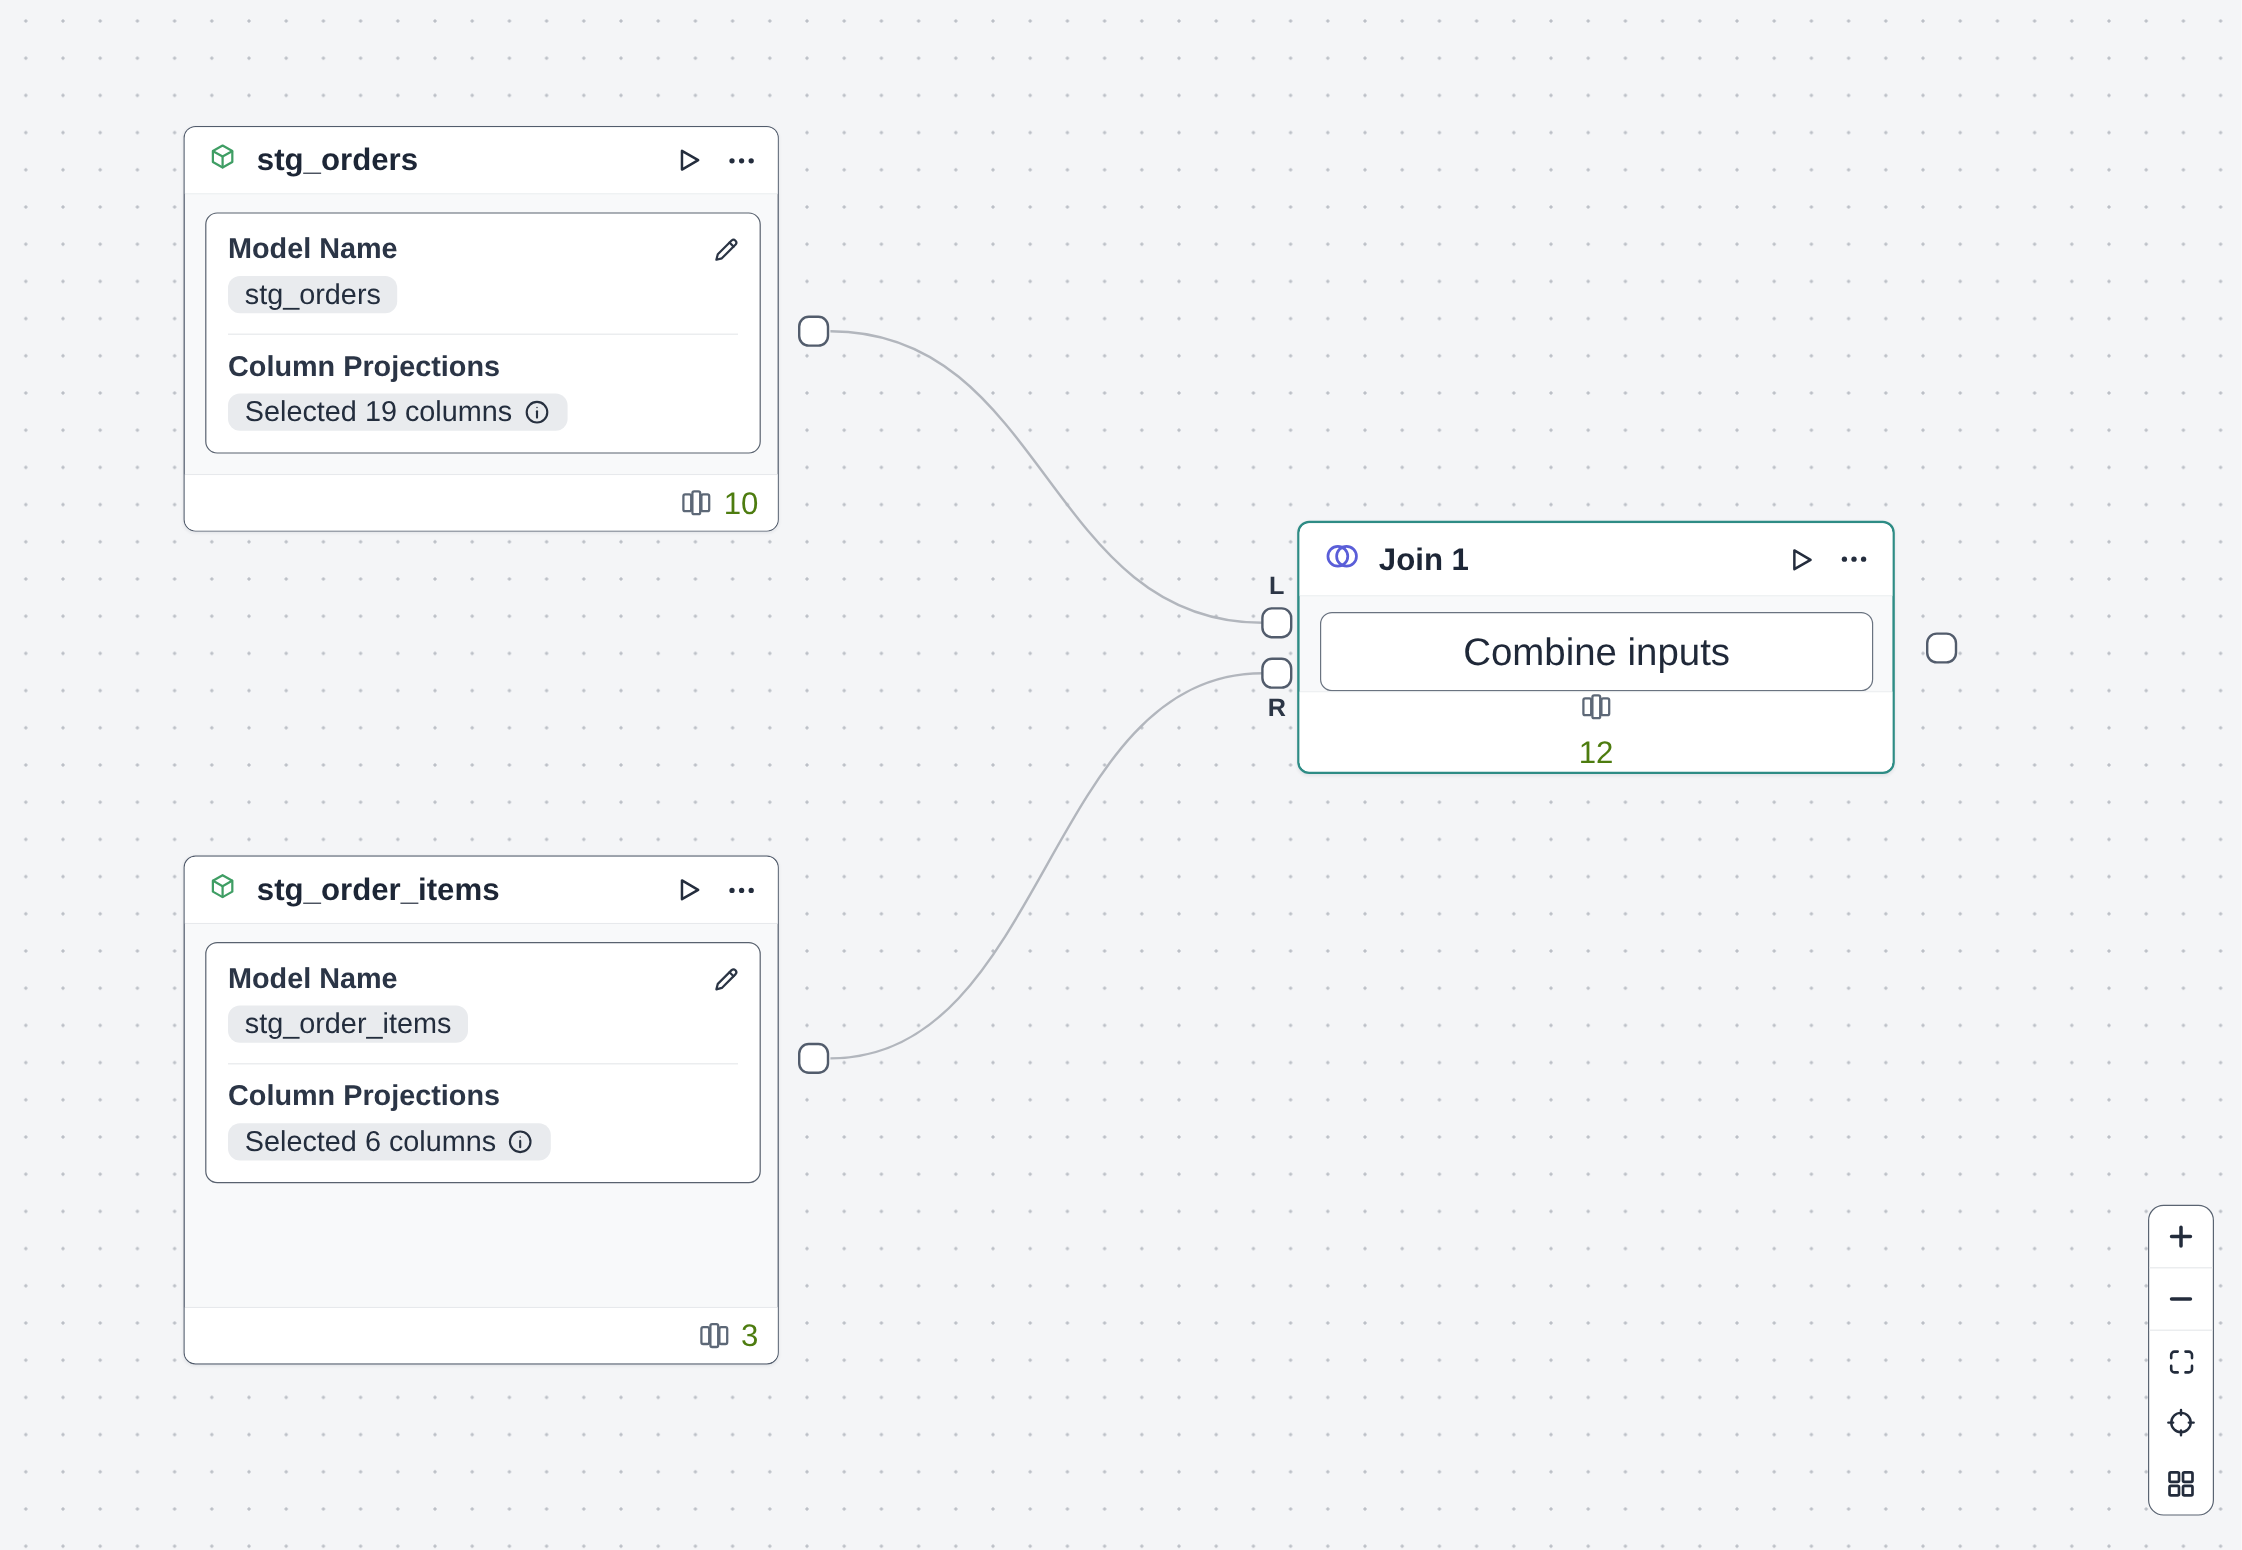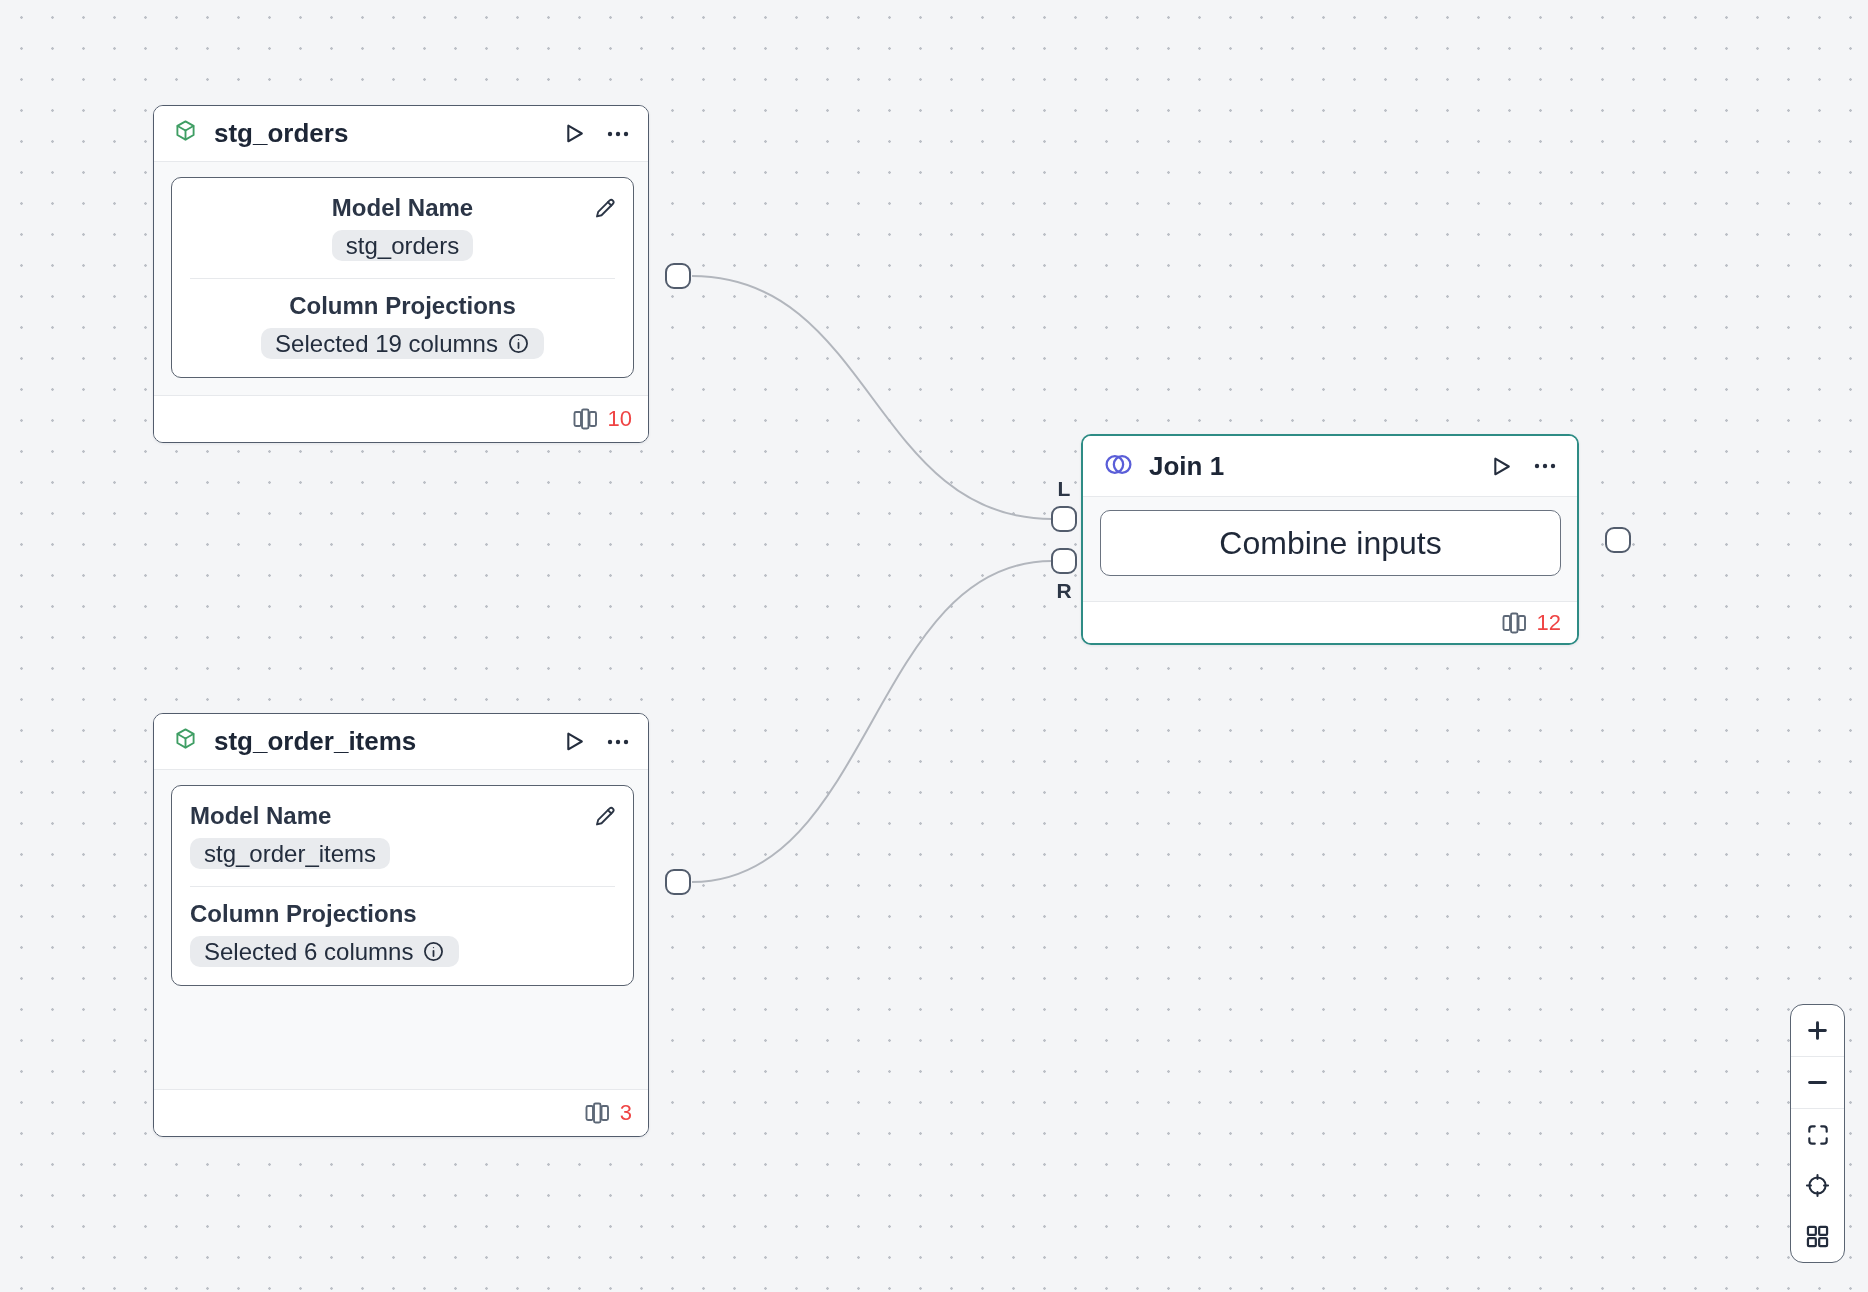--- a/index.html
+++ b/index.html
@@ -36,23 +36,23 @@
   .node-title{font-size:26px;font-weight:600;color:#1d2636;white-space:nowrap;}
   .header-actions{margin-left:auto;display:flex;align-items:center;gap:20px;}
   .icon-btn{display:flex;align-items:center;justify-content:center;background:none;border:none;padding:0;cursor:pointer;}
   .node-footer{
     position:absolute;left:0;right:0;bottom:0;height:47px;
     background:#fff;border-top:1px solid #e7e9ec;
     border-radius:0 0 9px 9px;
     display:flex;align-items:center;justify-content:flex-end;
     padding:0 16px;gap:9px;box-sizing:border-box;
   }
-  .count{font-size:22px;color:#ef4444;}
-  
-  #node-stg-orders{left:153px;top:105px;width:496px;height:338px;text-align:center;}
+  .count{font-size:26px;color:#4d7c0f;}
+  
+  #node-stg-orders{left:153px;top:105px;width:496px;height:338px;}
   #node-stg-order-items{left:153px;top:713px;width:496px;height:424px;}
   .inner-card{
     position:absolute;left:17px;top:71px;width:463px;height:201px;
     background:#fff;border:1.5px solid #59626f;border-radius:10px;
     padding:18px;box-sizing:border-box;
   }
   .field-label{font-size:24px;font-weight:700;color:#2b3546;line-height:24px;}
   .chip{
     display:inline-flex;align-items:center;gap:9px;
     background:#e9ebee;border-radius:10px;height:31px;
@@ -63,21 +63,21 @@
   
   #node-join{left:1081px;top:434px;width:498px;height:211px;border:2px solid #2e8c85;background:#f8f9fa;}
   #node-join .node-header{height:60px;padding:0 20px;border-radius:8px 8px 0 0;}
   .combine-btn{
     position:absolute;left:17px;top:74px;width:461px;height:66px;
     background:#fff;border:1.5px solid #6a7380;border-radius:10px;
     font-family:inherit;font-size:32px;color:#1f2838;
     display:flex;align-items:center;justify-content:center;cursor:pointer;
     box-sizing:border-box;
   }
-  #node-join .node-footer{height:42px;border-radius:0 0 8px 8px;}
+  #node-join .node-footer{height:67px;border-radius:0 0 8px 8px;flex-direction:column;}
   
   .port{
     position:absolute;width:26px;height:26px;
     background:#fff;border:2px solid #525c6c;border-radius:9px;
     box-sizing:border-box;z-index:3;cursor:crosshair;
   }
   #port-out-orders{left:665px;top:263px;}
   #port-out-items{left:665px;top:869px;}
   #port-join-l{left:1051px;top:506px;}
   #port-join-r{left:1051px;top:548px;}

